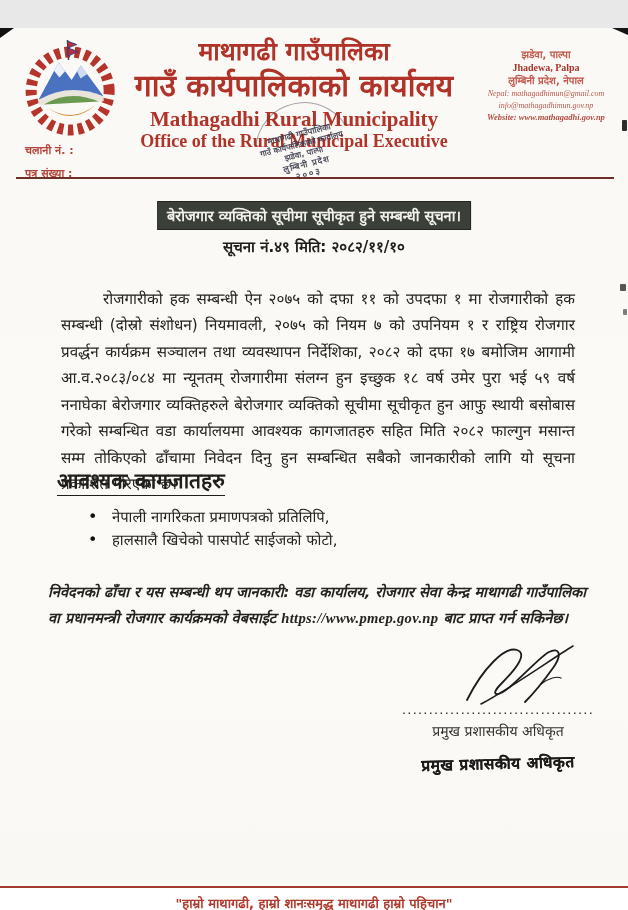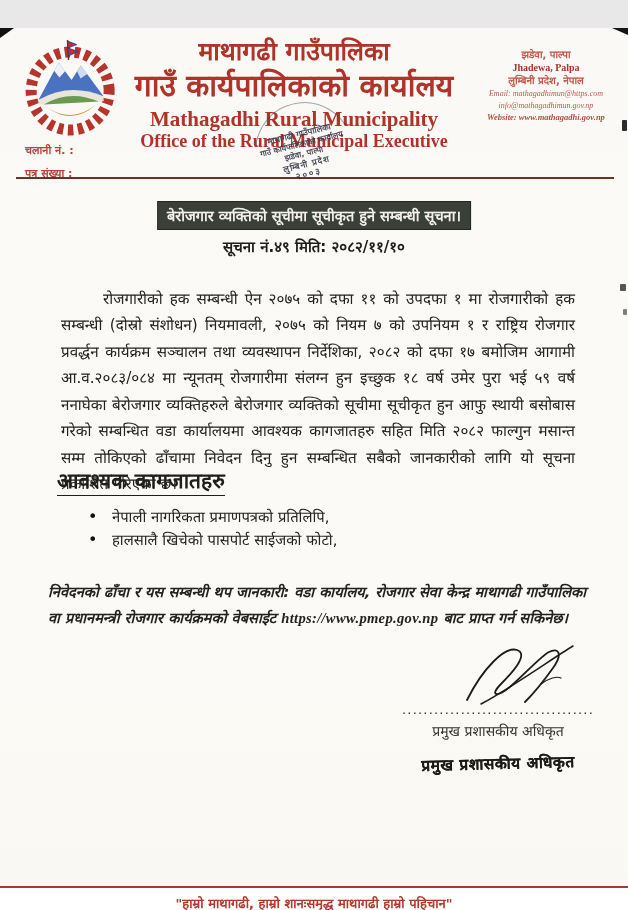--- a/index.html
+++ b/index.html
@@ -107,21 +107,21 @@
     <div class="hdr-np1">माथागढी गाउँपालिका</div>
     <div class="hdr-np2">गाउँ कार्यपालिकाको कार्यालय</div>
     <div class="hdr-en1">Mathagadhi Rural Municipality</div>
     <div class="hdr-en2">Office of the Rural Municipal Executive</div>
   </div>
 
   <div class="hdr-right">
     <div class="hr-np">झडेवा, पाल्पा</div>
     <div class="hr-en1">Jhadewa, Palpa</div>
     <div class="hr-np">लुम्बिनी प्रदेश, नेपाल</div>
-    <div class="hr-email">Email: mathagadhimun@https.com</div>
+    <div class="hr-email">Nepal: mathagadhimun@gmail.com</div>
     <div class="hr-email">info@mathagadhimun.gov.np</div>
     <div class="hr-web">Website: www.mathagadhi.gov.np</div>
   </div>
 
   <div class="ref-label ref-chalani">चलानी नं. :</div>
   <div class="ref-label ref-patra">पत्र संख्या :</div>
 
   <div class="hdr-stamp">
     <div class="arc"></div>
     <div class="st-l st-1">माथागढी गाउँपालिका</div>

